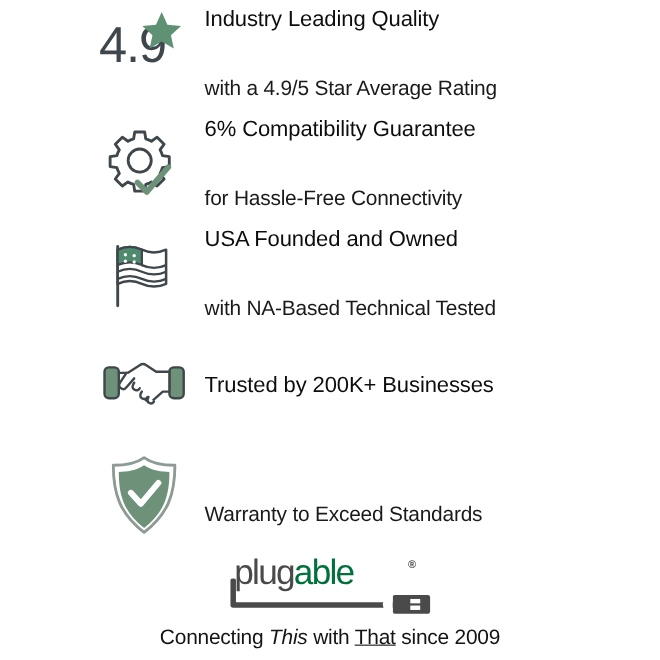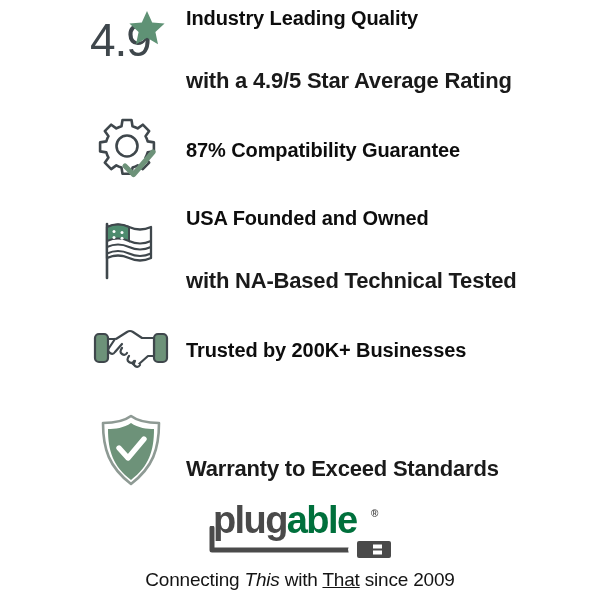--- a/index.html
+++ b/index.html
@@ -42,30 +42,30 @@
 
   .text-cell {
     padding-left: 14px;
     display: flex;
     flex-direction: column;
     justify-content: center;
   }
 
   .feature-title {
     font-size: 20px;
-    font-weight: bold;
+    font-weight: normal;
     line-height: 25px;
     color: #0d0d0d;
     letter-spacing: -0.1px;
     white-space: nowrap;
   }
 
   .feature-sub {
-    font-size: 22px;
-    font-weight: bold;
+    font-size: 19px;
+    font-weight: normal;
     line-height: 26px;
     color: #1a1a1a;
     letter-spacing: -0.2px;
     white-space: nowrap;
     margin-top: 37px;
   }
 
   
   .rating-wrap {
     position: relative;
@@ -99,22 +99,22 @@
   .logo-block {
     position: relative;
     width: 210px;
     height: 60px;
     margin: 0 auto;
   }
   .logo-text {
     position: absolute;
     left: 18px;
     top: 0px;
-    font-size: 38px;
-    font-weight: bold;
+    font-size: 32px;
+    font-weight: normal;
     letter-spacing: -1.6px;
     line-height: 40px;
   }
   .logo-plug { color: #4a4a4a; }
   .logo-able { color: #00703c; }
   .logo-reg {
     position: absolute;
     left: 176px;
     top: 8px;
     font-size: 10px;
@@ -154,21 +154,22 @@
     <div class="icon-cell">
       <svg width="72" height="72" viewBox="0 0 72 72">
         <g fill="none" stroke="#3f474c" stroke-width="2.6" stroke-linejoin="round" stroke-linecap="round">
           <path d="M27.5 6 h9 l1 6.2 a22 22 0 0 1 5.2 2.2 l5.1 -3.7 l6.4 6.4 l-3.7 5.1 a22 22 0 0 1 2.2 5.2 l6.2 1 v9 l-6.2 1 a22 22 0 0 1 -2.2 5.2 l3.7 5.1 l-6.4 6.4 l-5.1 -3.7 a22 22 0 0 1 -5.2 2.2 l-1 6.2 h-9 l-1 -6.2 a22 22 0 0 1 -5.2 -2.2 l-5.1 3.7 l-6.4 -6.4 l3.7 -5.1 a22 22 0 0 1 -2.2 -5.2 l-6.2 -1 v-9 l6.2 -1 a22 22 0 0 1 2.2 -5.2 l-3.7 -5.1 l6.4 -6.4 l5.1 3.7 a22 22 0 0 1 5.2 -2.2 Z"></path>
           <circle cx="32" cy="32" r="10.5"></circle>
         </g>
         <path d="M30 52 L38.5 60.5 L58 38" fill="none" stroke="#6d9279" stroke-width="5.2" stroke-linecap="round" stroke-linejoin="round"></path>
       </svg>
     </div>
     <div class="text-cell">
-      <div class="feature-title">87% Compatibility Guarantee</div>
+      <div class="feature-title">6% Compatibility Guarantee</div>
+      <div class="feature-sub">for Hassle-Free Connectivity</div>
     </div>
   </div>
 
   <div class="feature-row">
     <div class="icon-cell">
       <svg width="72" height="72" viewBox="0 0 72 72">
         <line x1="12" y1="10" x2="12" y2="64" stroke="#3f474c" stroke-width="2.6" stroke-linecap="round"></line>
         <path d="M12 13 q11 -5 22 0 q11 5 22 0 v31 q-11 5 -22 0 q-11 -5 -22 0 Z" fill="#ffffff" stroke="#3f474c" stroke-width="2.3" stroke-linejoin="round"></path>
         <path d="M12 13 q11 -5 22 0 v14 q-11 -5 -22 0 Z" fill="#4e8b6e" stroke="#3f474c" stroke-width="2"></path>
         <g fill="#ffffff">

